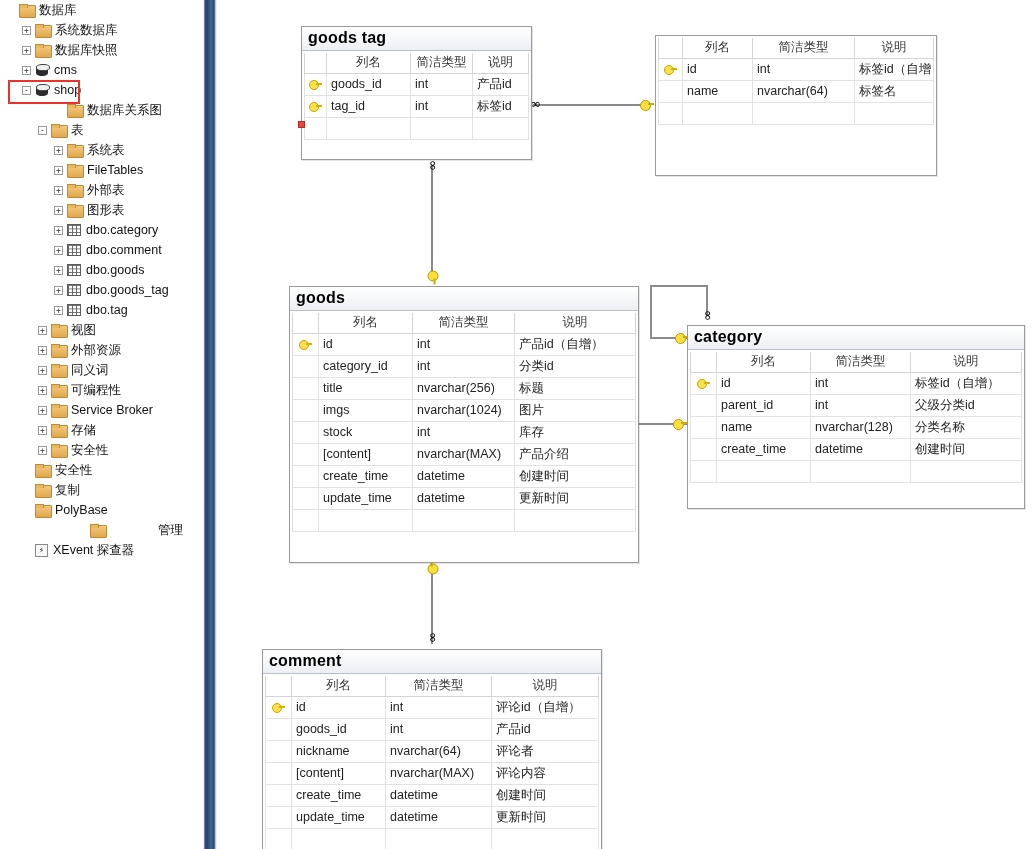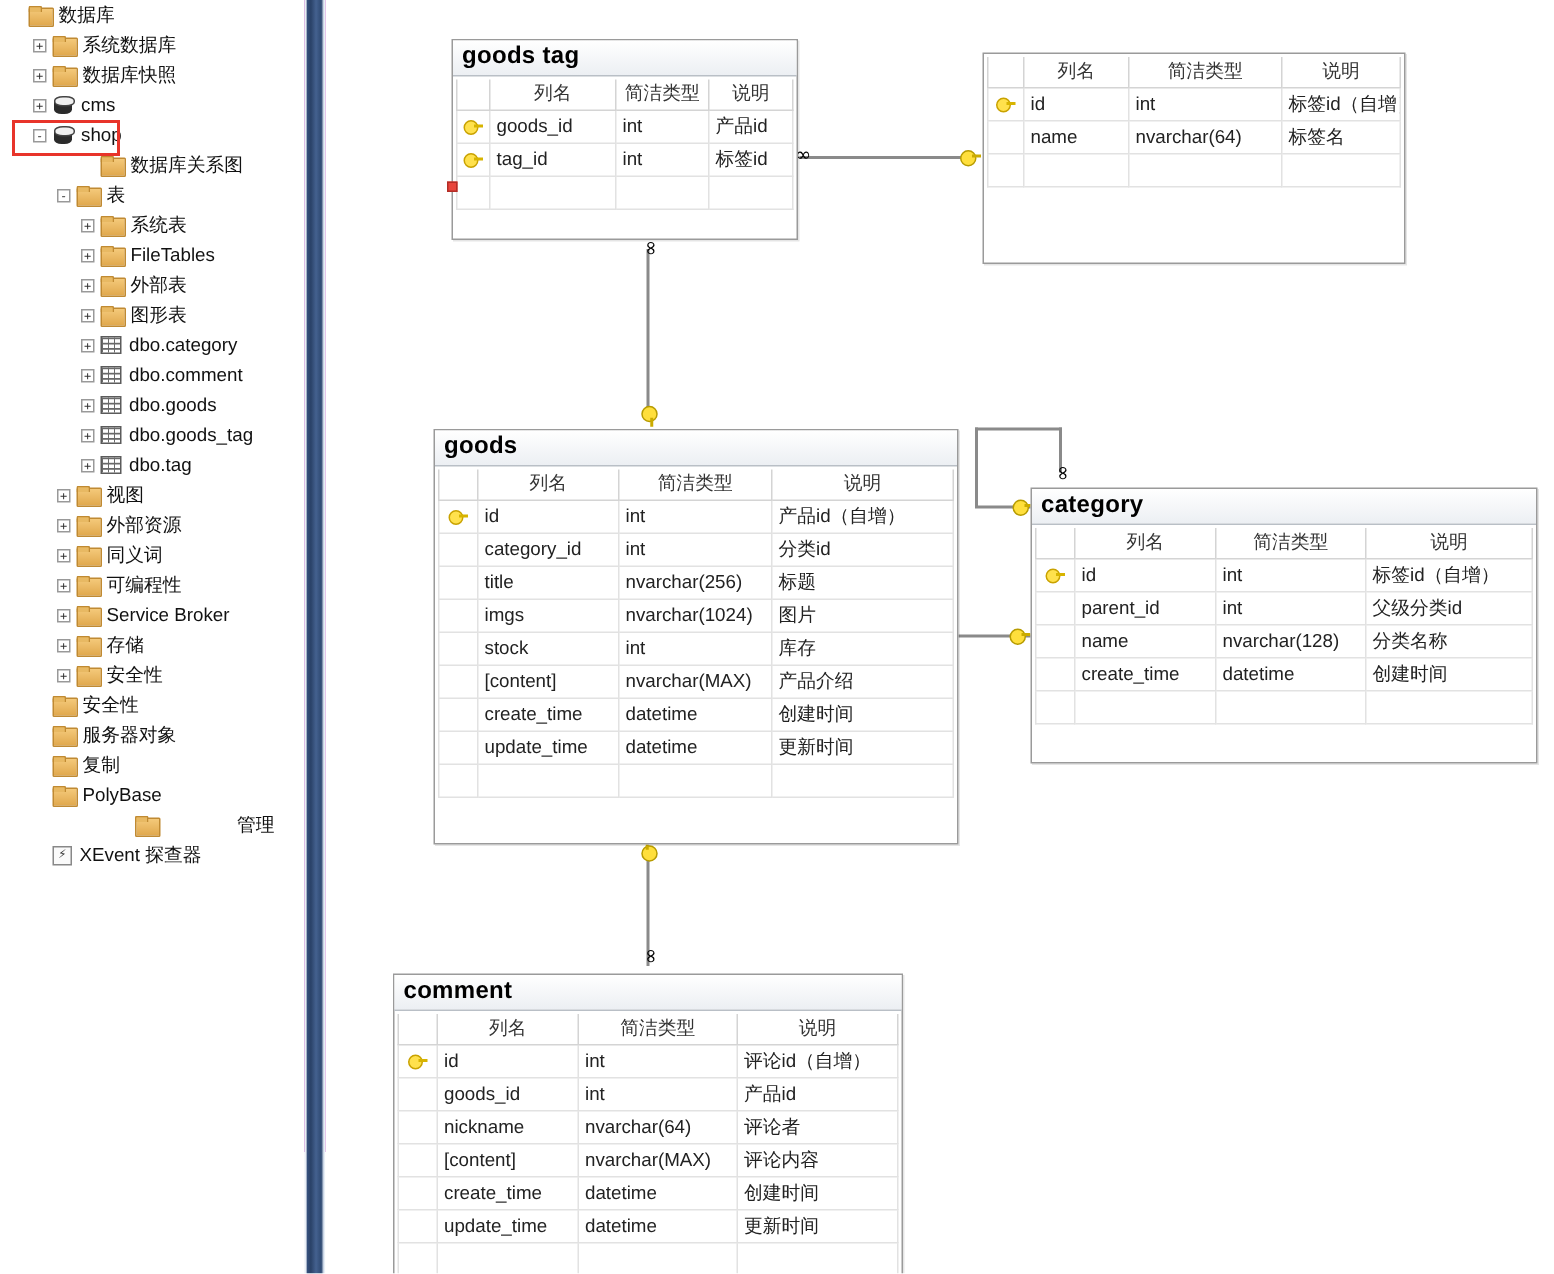--- a/index.html
+++ b/index.html
@@ -3,21 +3,21 @@
 <meta charset="utf-8">
 <style>
   * { box-sizing: border-box; }
   html, body {
     margin: 0; padding: 0;
     width: 1036px; height: 849px;
     overflow: hidden;
     background: #ffffff;
     font-family: "Liberation Sans", "DejaVu Sans", sans-serif;
   }
-  #app { position: relative; width: 1036px; height: 768px; background:#a21caf;border-radius:15px; }
+  #app { position: relative; width: 1036px; height: 768px; background:#e5e5e5;border-radius:15px; }
 
   
   #tree {
     position: absolute; left: 0; top: 0; width: 203px; height: 849px;
     background: #ffffff;
     font-size: 12.5px;
     color: #111;
     overflow: hidden;
   }
   .node {
@@ -305,25 +305,20 @@
         </div>
         <div class="node" style="padding-left: 38px;">
           <span class="exp">+</span>
           <span class="ico folder"></span>
           <span class="lbl">安全性</span>
         </div>
         <div class="node" style="padding-left: 22px;">
           <span class="exp hidden"></span>
           <span class="ico folder"></span>
           <span class="lbl">安全性</span>
-        </div>
-        <div class="node" style="padding-left: 22px;">
-          <span class="exp hidden"></span>
-          <span class="ico folder"></span>
-          <span class="lbl">服务器对象</span>
         </div>
         <div class="node" style="padding-left: 22px;">
           <span class="exp hidden"></span>
           <span class="ico folder"></span>
           <span class="lbl">复制</span>
         </div>
         <div class="node" style="padding-left: 22px;">
           <span class="exp hidden"></span>
           <span class="ico folder"></span>
           <span class="lbl">PolyBase</span>

